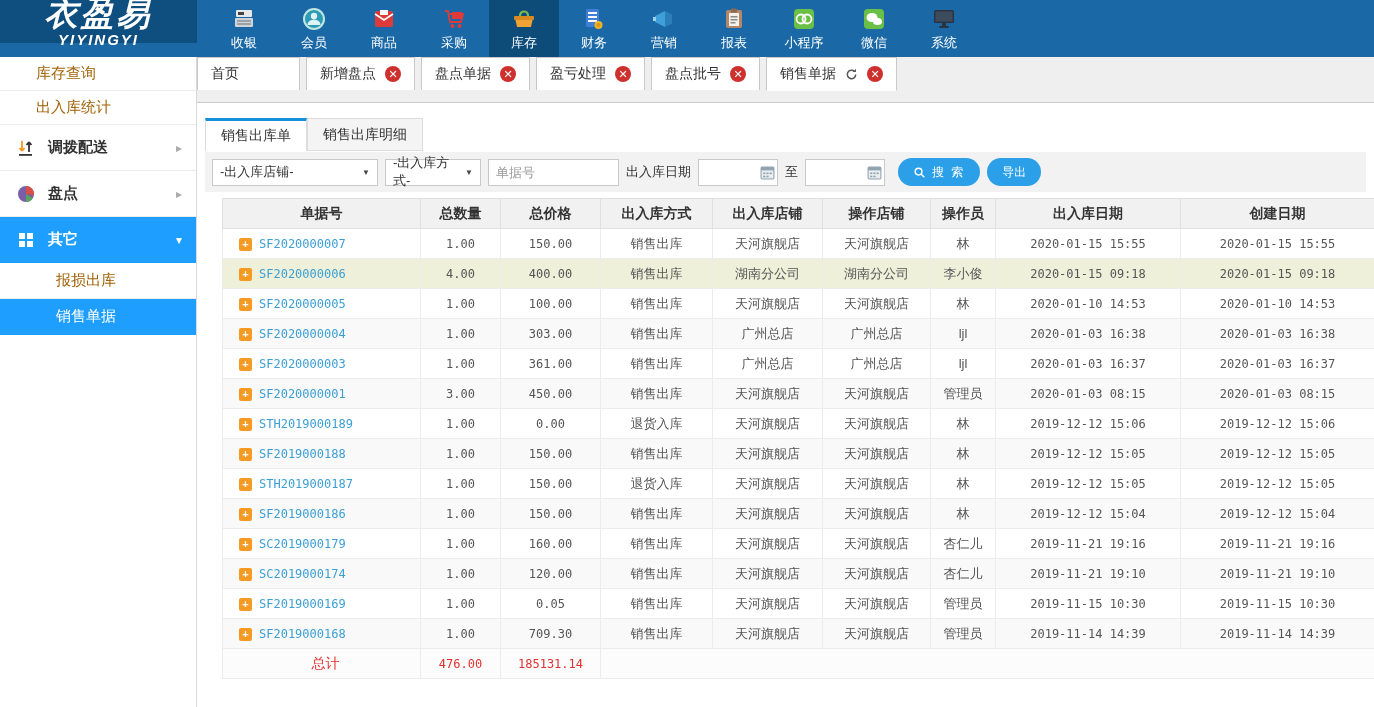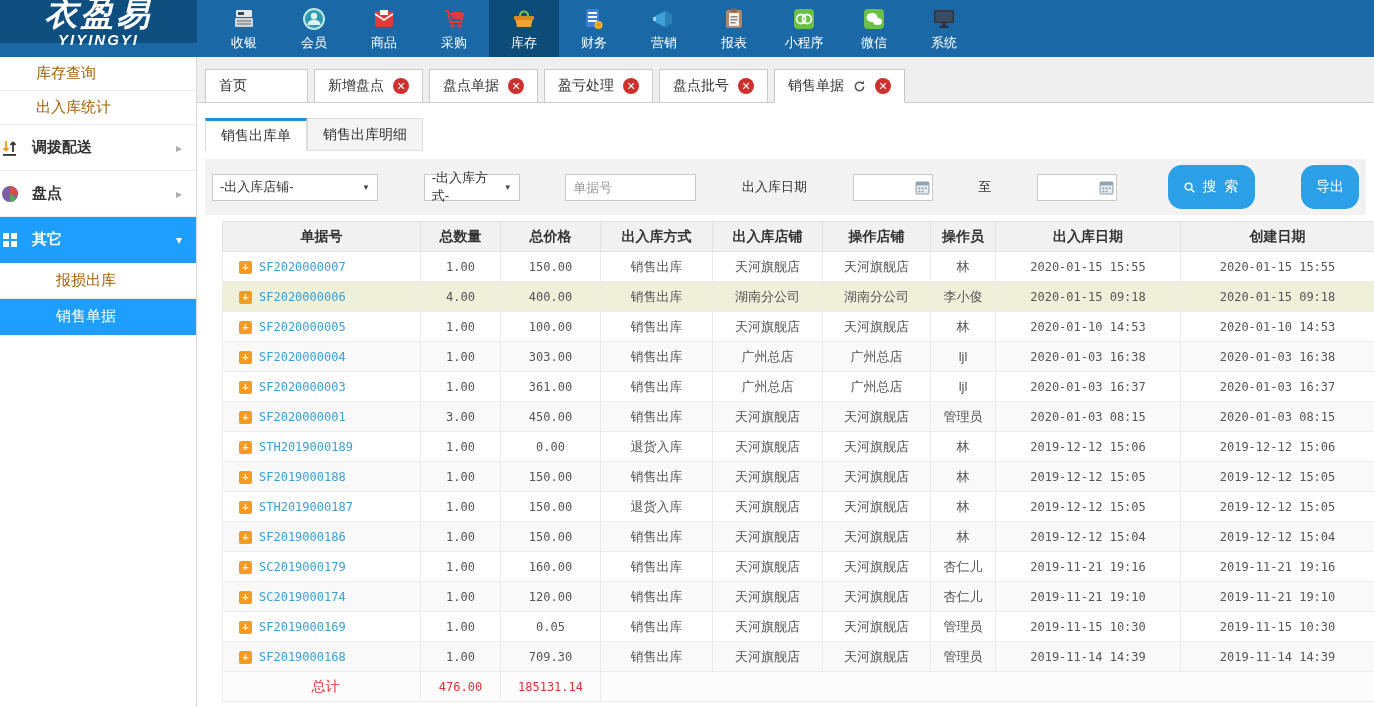--- a/index.html
+++ b/index.html
@@ -17,60 +17,60 @@
   .nav-item.active { background:#0d4c79; }
   .nav-icon { width:26px; height:26px; display:block; }
   .nav-icon svg { width:26px; height:26px; display:block; }
   
   .sidebar { position:absolute; left:0; top:57px; width:197px; bottom:0; background:#fff;
     border-right:1px solid #d9d9d9; }
   .side-item { display:flex; align-items:center; border-bottom:1px solid #ececec;
     font-size:15px; color:#a16207; cursor:pointer; background:#fff; }
   .side-item.plain { height:34px; padding-left:36px; }
   .side-item.sub { height:36px; padding-left:56px; }
-  .side-item.group { height:46px; font-weight:bold; color:#333; }
+  .side-item.group { height:46px; padding-left:16px; font-weight:bold; color:#333; }
   .side-icon { width:20px; height:20px; margin-right:12px; }
   .side-icon svg { width:20px; height:20px; display:block; }
   .side-item .chev { margin-left:auto; margin-right:14px; color:#aaa; font-size:12px; font-weight:normal; }
   .side-item.active { background:#1e9fff; color:#fff; border-bottom-color:#1e9fff; }
   .side-item.active .chev { color:#fff; }
   
   .content { position:absolute; left:197px; top:57px; right:0; bottom:0; background:#fff; }
   .tabstrip { height:46px; background:#efefef; border-bottom:1px solid #cccccc;
-    display:flex; align-items:flex-end; padding-left:8px; }
+    display:flex; }
   .tab { height:33px; background:#fff; border:1px solid #c9c9c9; border-bottom:none;
     display:flex; align-items:center; gap:9px; padding:0 13px; margin-right:6px;
     font-size:14px; color:#333; cursor:pointer; }
   .tab.home { min-width:103px; }
   .tab.active { height:34px; margin-bottom:-1px; border-bottom:1px solid #fff; }
   .close-icon { width:16px; height:16px; border-radius:50%; background:#ce312d; color:#fff;
     font-size:11px; line-height:16px; text-align:center; display:inline-block; }
   .refresh-icon svg { width:13px; height:13px; display:block; }
   .subtabs { display:flex; margin:15px 0 0 8px; align-items:flex-end; }
   .subtab { height:33px; padding:0 15px; display:flex; align-items:center; font-size:14px;
     color:#333; background:#f4f4f4; border:1px solid #dcdcdc; cursor:pointer; }
   .subtab.active { background:#fff; border-top:3px solid #1790da; border-bottom:none; }
   
-  .filterbar { margin:8px 8px 0 8px; background:#f2f2f2; padding:6px 7px; display:flex;
-    align-items:center; gap:7px;justify-content:space-between; }
+  .filterbar { margin:1px 8px 0 8px; background:#f2f2f2; padding:6px 7px; display:flex;
+    align-items:center; gap:7px; }
   .select { background:#fff; border:1px solid #c9c9c9; height:27px; display:flex; align-items:center;
     justify-content:space-between; padding:0 7px; font-size:13px; color:#333; cursor:pointer; }
   .sel-store { width:166px; }
   .sel-method { width:96px; }
   .caret { font-size:8px; color:#444; }
   .text-input { border:1px solid #c9c9c9; height:27px; width:131px; padding:0 7px; font-size:13px;
     color:#333; font-family:"Liberation Sans",sans-serif; }
   .text-input::placeholder { color:#999; }
   .flabel { font-size:13px; color:#333; }
   .date-wrap { position:relative; display:inline-block; }
   .date-input { border:1px solid #c9c9c9; height:27px; width:80px; padding:0 20px 0 5px; font-size:12px; }
   .cal { position:absolute; right:3px; top:6px; width:15px; height:15px; cursor:pointer; }
   .cal svg { width:15px; height:15px; display:block; }
-  .btn { background:#2b9fe8; color:#fff; border-radius:14px; height:44px; display:flex;
-    align-items:center; gap:6px; padding:0 15px; font-size:14px; cursor:pointer; border:none; }
+  .btn { background:#2b9fe8; color:#fff; border-radius:14px; height:28px; display:flex;
+    align-items:center; gap:6px; padding:0 15px; font-size:12px; cursor:pointer; border:none; }
   .btn-search { margin-left:6px; letter-spacing:2px; }
   .s-icon svg { width:13px; height:13px; display:block; }
   
   table.grid { border-collapse:collapse; margin:6px 0 0 25px; width:1152px; table-layout:fixed; }
   .grid th { background:#f1f1f1; height:30px; font-size:14px; font-weight:bold; color:#333;
     border:1px solid #e0e0e0; text-align:center; }
   .grid td { height:30px; font-size:13px; color:#555; border:1px solid #ececec; text-align:center;
     white-space:nowrap; overflow:hidden; }
   .grid tbody tr:nth-child(even) td { background:#f9f9f9; }
   .grid tbody tr.hl td { background:#eef0da; }

